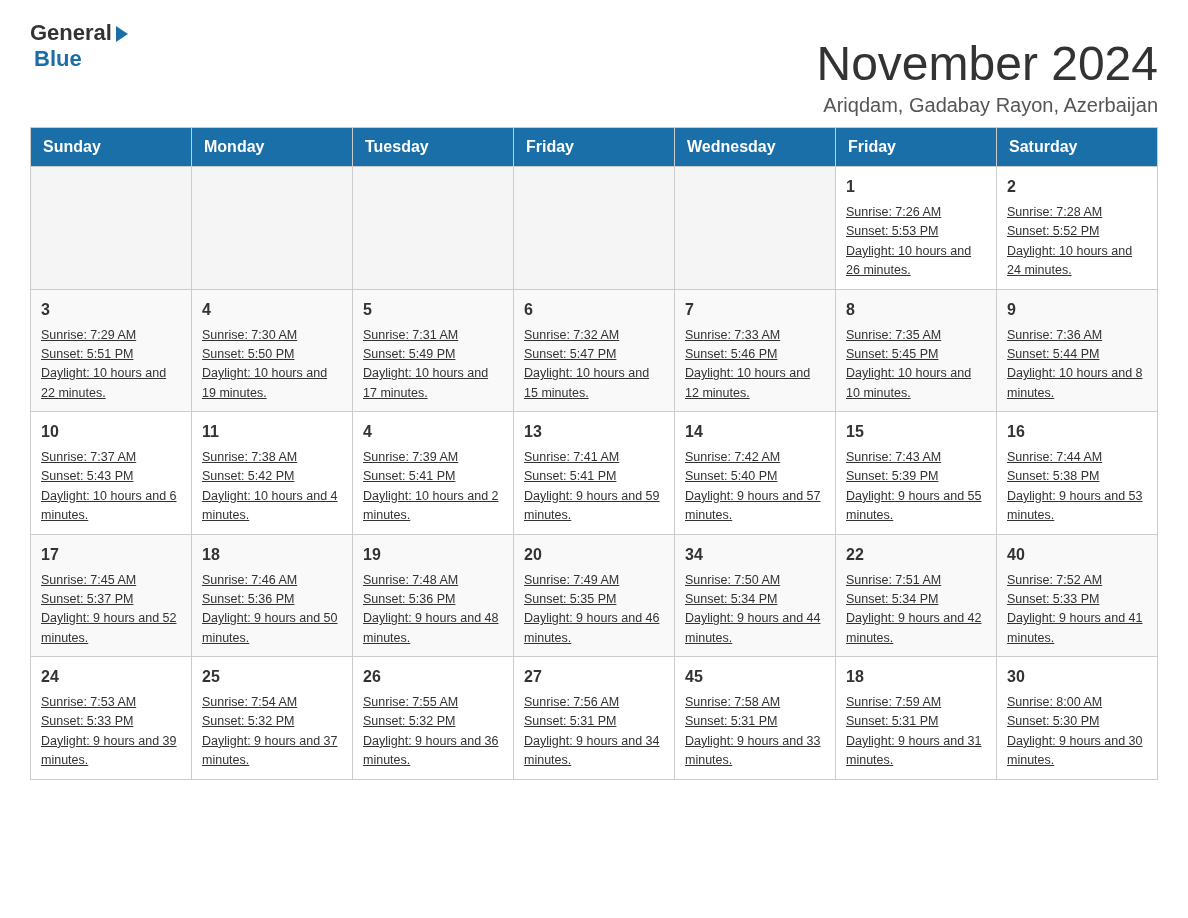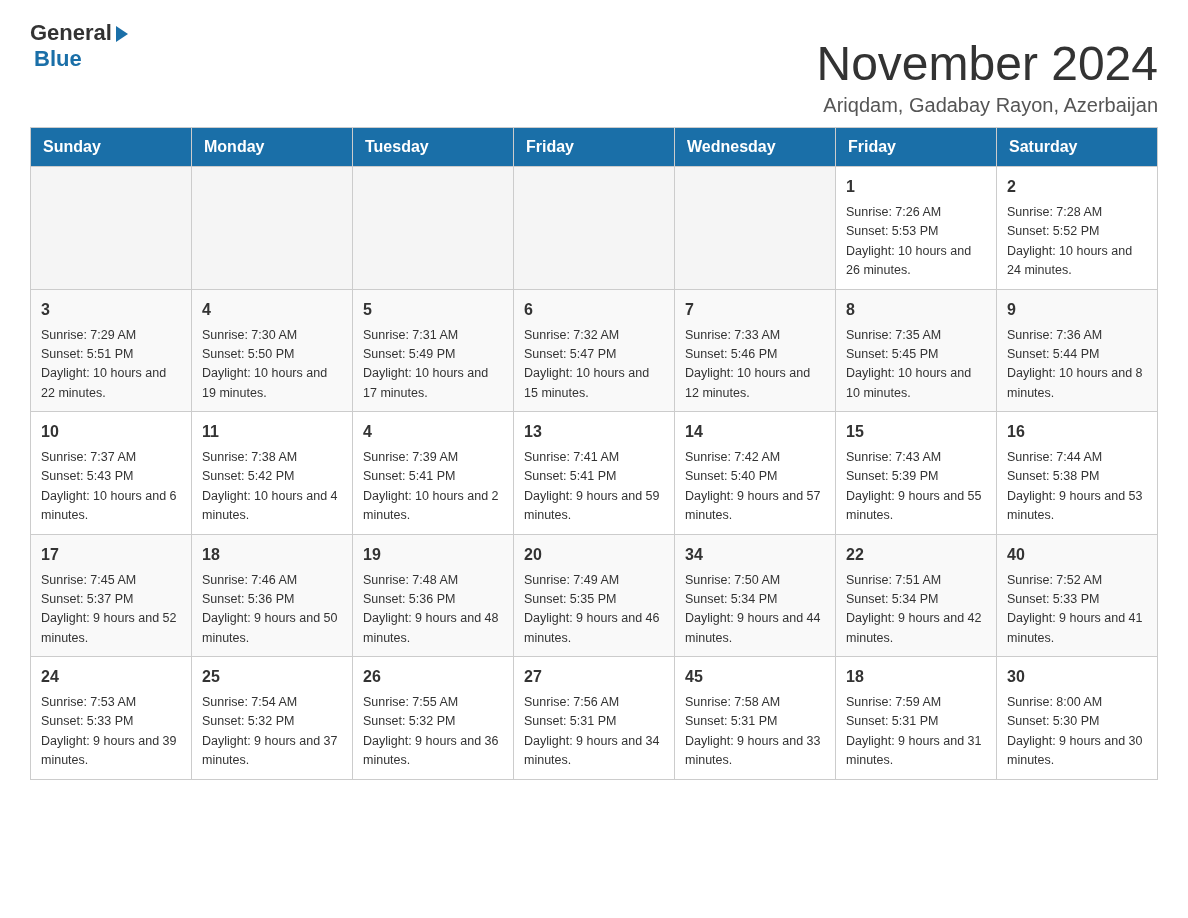--- a/index.html
+++ b/index.html
@@ -95,20 +95,21 @@
       font-size: 16px;
       font-weight: bold;
       color: #333;
       display: block;
       margin-bottom: 4px;
     }
     .day-info {
       font-size: 12.5px;
       color: #333;
       line-height: 1.55;
+      text-decoration: underline;
     }
     .empty-cell {
       background: #f5f5f5 !important;
     }
   </style>
 </head>
 <body>
 
 <div class="header">
   <div class="logo">

